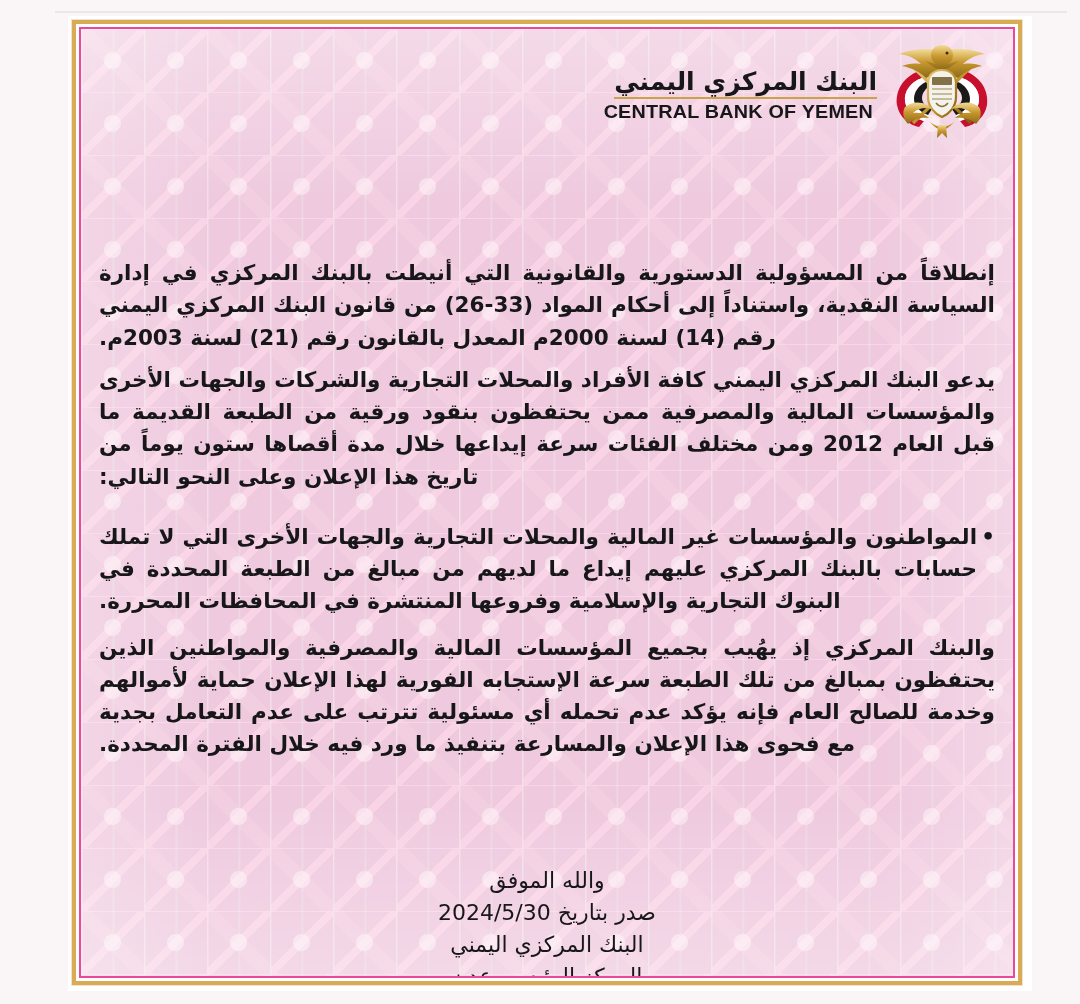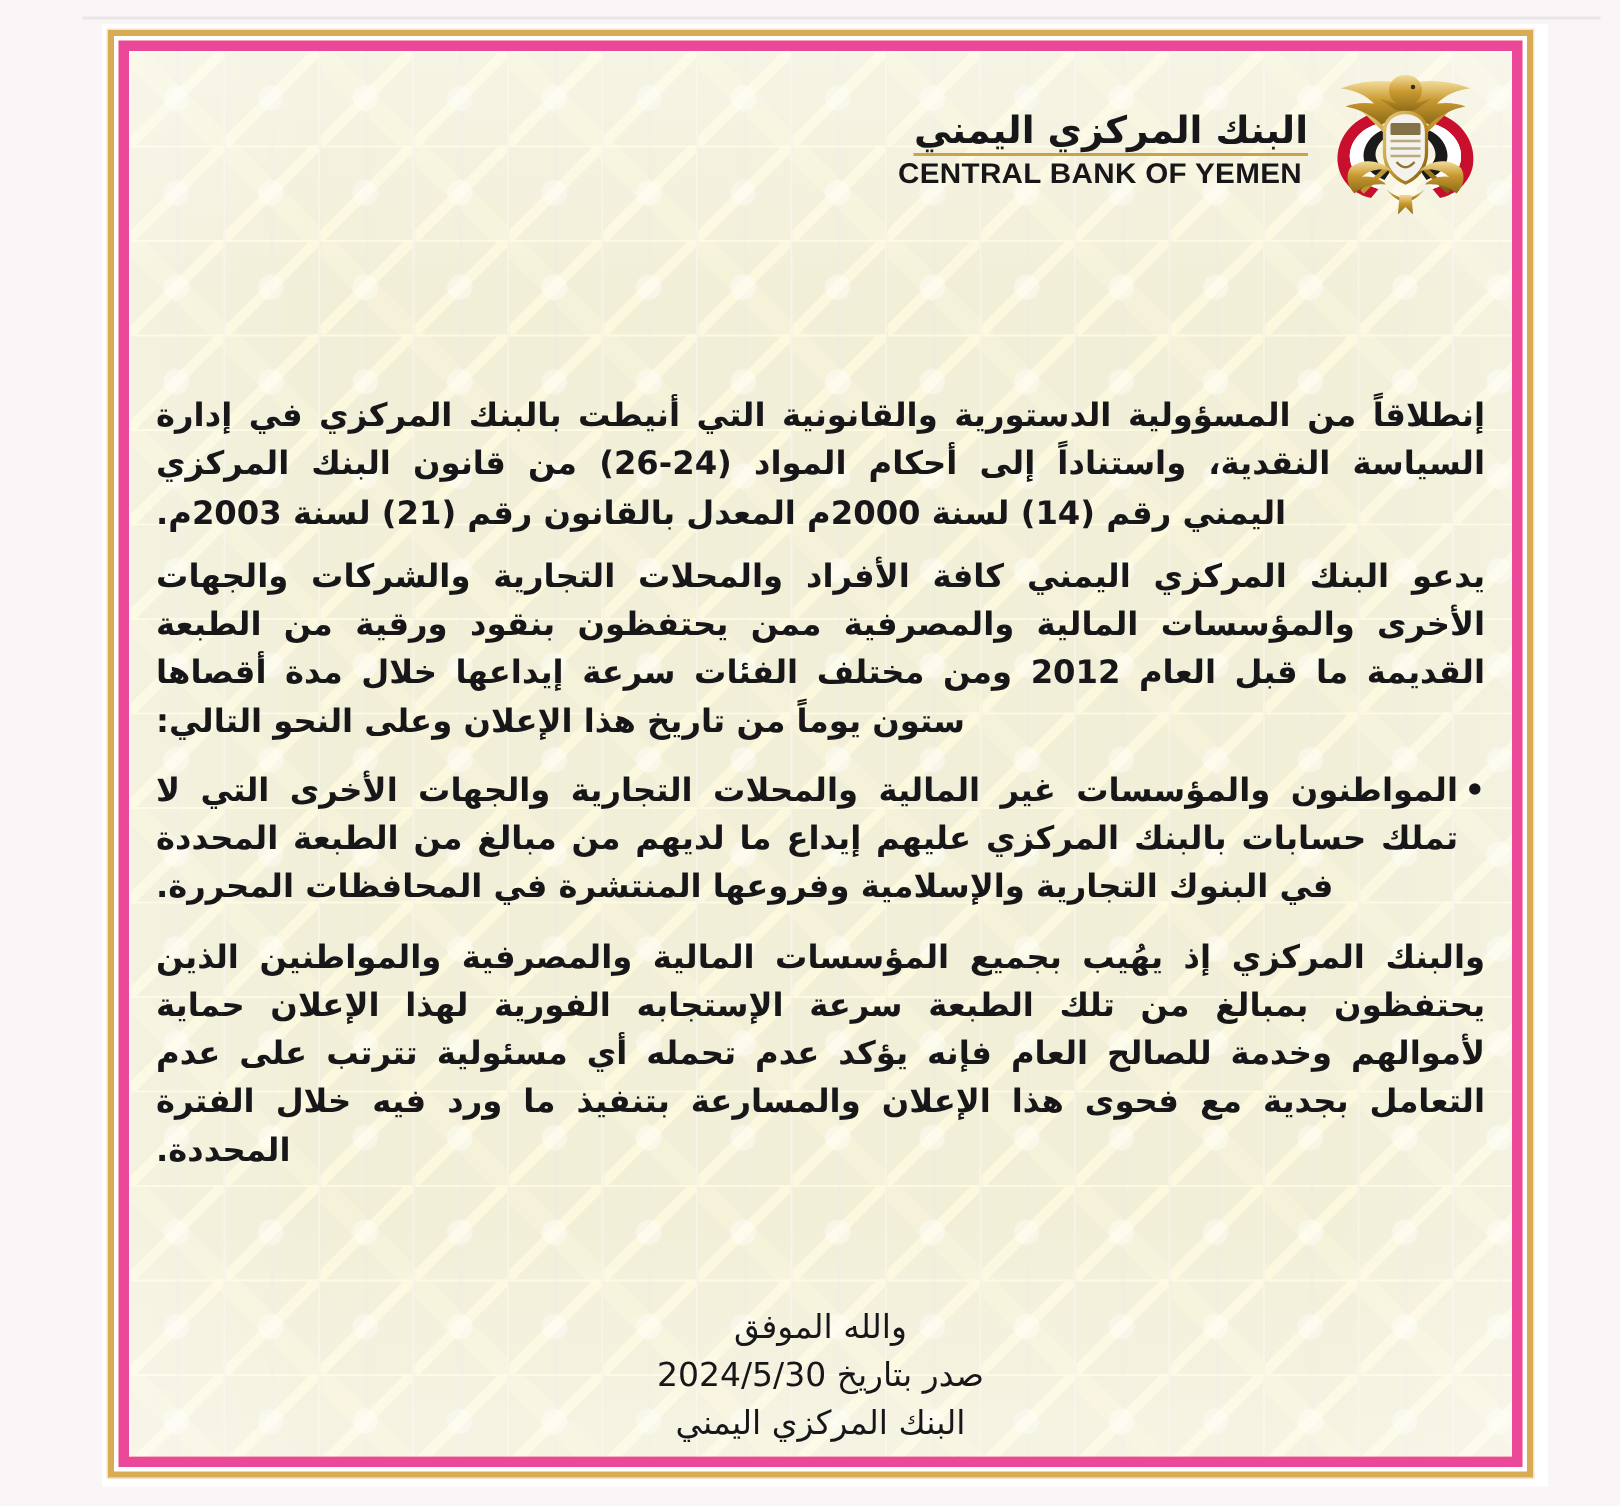--- a/index.html
+++ b/index.html
@@ -52,22 +52,22 @@
     height: 965px;
     box-sizing: border-box;
     border: 4px solid #d8ab54;
     background: #ffffff;
     box-shadow: 0 0 0 1px #efe3cd;
   }
   .frame-inner {
     position: absolute;
     inset: 3px;
     box-sizing: border-box;
-    border: 7px solid #ec4899;
-    background: #fef9c3;
+    border: 2px solid #ec4899;
+    background: #f9a8d4;
     overflow: hidden;
   }
 
   
   .watermark {
     position: absolute;
     inset: 0;
     opacity: 0.55;
     background-color: #e7e7e9;
     background-image:
@@ -192,21 +192,21 @@
     font-weight: 700;
     line-height: 1.50;
     text-align: justify;
     text-align-last: center;
     direction: rtl;
   }
   p.para.flush {
     text-align-last: left;
   }
   .bullets {
-    margin: 14px 0 0 0;
+    margin: 28px 0 0 0;
     padding: 0;
     list-style: none;
     direction: rtl;
   }
   .bullets li {
     position: relative;
     margin: 0 0 14px 0;
     padding-right: 18px;
     font-size: 21.5px;
     font-weight: 700;
@@ -318,21 +318,21 @@
               <div class="logo-rule"></div>
               <div class="logo-en">CENTRAL BANK OF YEMEN</div>
             </div>
 
           </div>
         </div>
 
 
         <div class="body-wrap">
 
-          <p class="para flush">إنطلاقاً من المسؤولية الدستورية  والقانونية التي أنيطت بالبنك المركزي في إدارة السياسة النقدية، واستناداً إلى أحكام المواد (24-26) من قانون البنك المركزي اليمني رقم (14) لسنة 2000م المعدل بالقانون رقم (21) لسنة 2003م.</p>
+          <p class="para flush">إنطلاقاً من المسؤولية الدستورية  والقانونية التي أنيطت بالبنك المركزي في إدارة السياسة النقدية، واستناداً إلى أحكام المواد (33-26) من قانون البنك المركزي اليمني رقم (14) لسنة 2000م المعدل بالقانون رقم (21) لسنة 2003م.</p>
           <p class="para flush">يدعو البنك المركزي اليمني كافة الأفراد والمحلات التجارية والشركات والجهات الأخرى والمؤسسات المالية والمصرفية ممن يحتفظون بنقود ورقية من الطبعة القديمة ما قبل العام 2012 ومن مختلف الفئات سرعة إيداعها خلال مدة أقصاها ستون يوماً من تاريخ هذا الإعلان وعلى النحو التالي:</p>
 
           <ul class="bullets">
             <li>المواطنون والمؤسسات غير المالية والمحلات التجارية والجهات الأخرى التي لا تملك حسابات بالبنك المركزي عليهم إيداع ما لديهم من مبالغ من الطبعة المحددة في البنوك التجارية والإسلامية وفروعها المنتشرة في المحافظات المحررة.</li>
           </ul>
 
           <p class="para flush closing">والبنك المركزي إذ يهُيب بجميع المؤسسات المالية والمصرفية والمواطنين الذين يحتفظون بمبالغ من تلك الطبعة سرعة الإستجابه الفورية لهذا الإعلان حماية لأموالهم وخدمة للصالح العام فإنه يؤكد عدم تحمله أي مسئولية تترتب على عدم التعامل بجدية مع فحوى هذا الإعلان والمسارعة بتنفيذ ما ورد فيه خلال الفترة المحددة.</p>
 
         </div>
 

